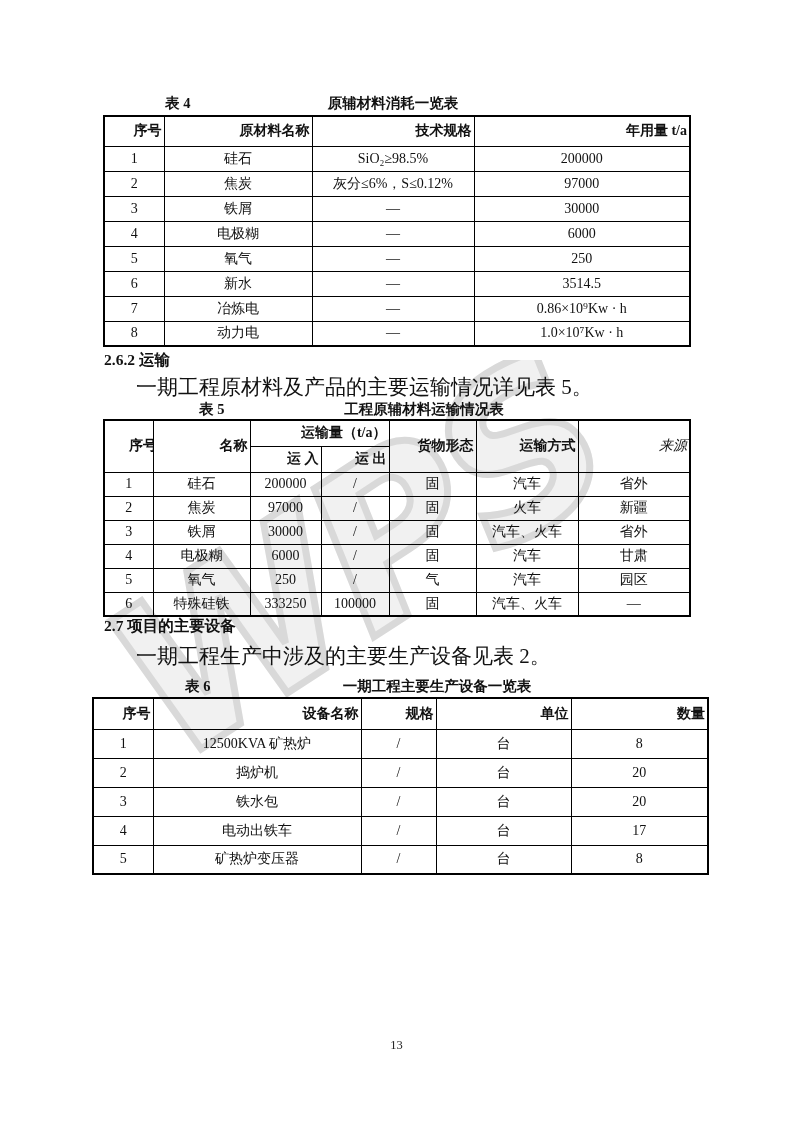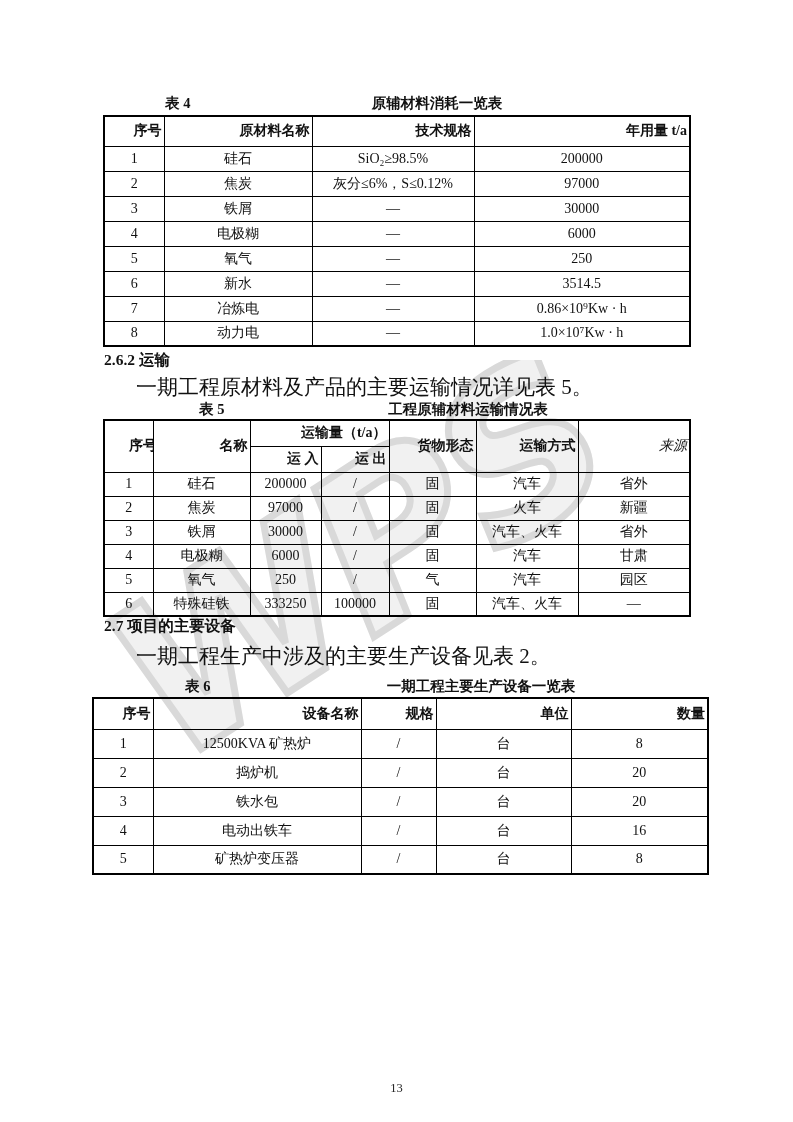--- a/index.html
+++ b/index.html
@@ -18,21 +18,21 @@
     width:640px; height:400px;
     pointer-events:none;
   }
   
   .tbl-caption {
     position:absolute;
     font-weight:bold; font-size:14.5px;
     height:20px; line-height:20px;
   }
   .tbl-caption .cap-label { position:absolute; white-space:nowrap; }
-  .tbl-caption .cap-title { position:absolute; white-space:nowrap; transform:translateX(-50%);margin-left:44px; }
+  .tbl-caption .cap-title { position:absolute; white-space:nowrap; transform:translateX(-50%); }
   
   .sec-heading {
     position:absolute;
     font-weight:bold; font-size:15.5px; line-height:20px;
     white-space:nowrap;
   }
   .para {
     position:absolute;
     font-size:21px; line-height:20px;
     white-space:nowrap;
@@ -56,21 +56,21 @@
   table.doc th { font-weight:bold;text-align:right; }
   table.doc th.nb { font-weight:normal;font-style:italic; }
   #table4 th { height:30px; }
   #table4 td { height:25px; }
   #table5 th { height:26px;padding-left:24px; }
   #table5 td { height:24px; }
   #table6 th { height:31px; }
   #table6 td { height:29px; }
   .page-number {
     position:absolute; top:1038px; left:0; width:100%;
-    text-align:center; font-size:12.5px; color:#222;margin-top:43px;
+    text-align:center; font-size:12.5px; color:#222;
   }
 </style>
 </head>
 <body>
 
 <div class="page">
 
   <div class="watermark">
     <svg width="640" height="400" viewBox="0 0 640 400">
       <g transform="rotate(-33 320 200)">
@@ -280,21 +280,21 @@
       <td>铁水包</td>
       <td>/</td>
       <td>台</td>
       <td>20</td>
     </tr>
     <tr>
       <td>4</td>
       <td>电动出铁车</td>
       <td>/</td>
       <td>台</td>
-      <td>16</td>
+      <td>17</td>
     </tr>
     <tr>
       <td>5</td>
       <td>矿热炉变压器</td>
       <td>/</td>
       <td>台</td>
       <td>8</td>
     </tr>
   </tbody>
     </table>

